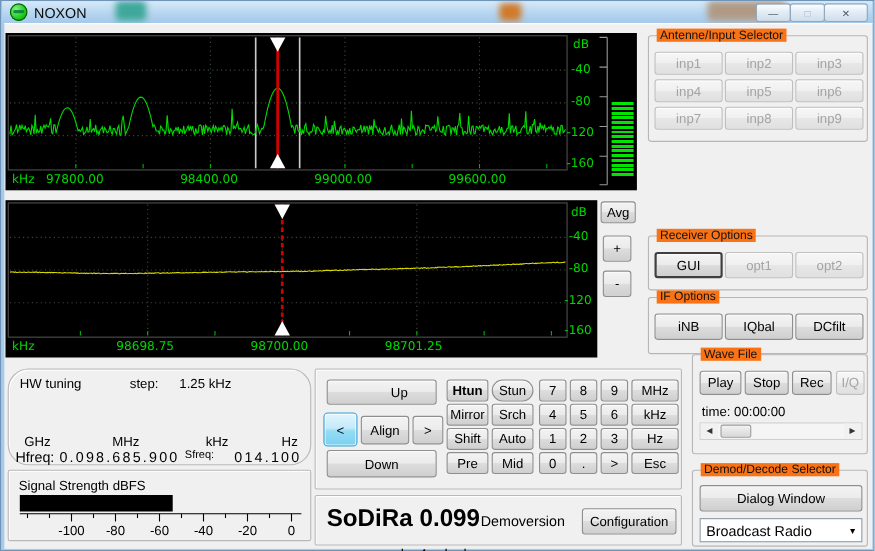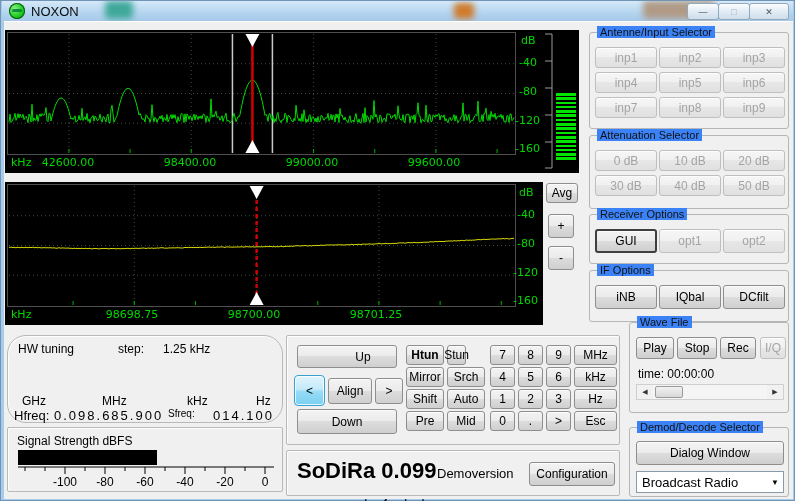--- a/index.html
+++ b/index.html
@@ -21,21 +21,21 @@
   
   .client{position:absolute;left:3px;top:20px;width:789px;height:477px;background:#f0f0f0;border-top:1px solid #fff;}
   
   .specbox{position:absolute;background:#000;}
   .plot{position:absolute;left:2px;top:2px;background:#000;border:1px solid #4f4f4f;display:block;}
   .gl{font-size:11px;color:#00d800;font-family:"DejaVu Sans",sans-serif;position:absolute;white-space:nowrap;}
   .xc{text-align:center;width:64px;}
   .meter-fill{position:absolute;background:repeating-linear-gradient(to top,#00e400 0 2.6px,#000 2.6px 4.3px);}
   
   .group{position:absolute;border:1px solid #b6b6b6;border-radius:3px;box-sizing:border-box;}
-  .gtitle{position:absolute;top:-7px;left:7px;background:#3b82f6;padding:0 3px;font-size:11px;color:#111;white-space:nowrap;}
+  .gtitle{position:absolute;top:-7px;left:7px;background:#f97316;padding:0 3px;font-size:11px;color:#111;white-space:nowrap;}
   
   .panel{position:absolute;border:1px solid #b9b9b9;border-radius:2px;box-shadow:inset 1px 1px 0 #fdfdfd;box-sizing:border-box;}
   
   .btn{position:absolute;box-sizing:border-box;display:flex;align-items:center;justify-content:center;
     background:linear-gradient(to bottom,#f3f3f3 0%,#ebebeb 49%,#dddddd 50%,#cfcfcf 100%);
     border:1px solid #8e8e8e;border-radius:3px;font-size:12px;color:#000;cursor:default;
     box-shadow:inset 0 1px 0 rgba(255,255,255,.75);}
   .btn.dis{color:#a4a4a4;border-color:#bfbfbf;
     background:linear-gradient(to bottom,#f6f6f6 0%,#f0f0f0 49%,#e7e7e7 50%,#e0e0e0 100%);}
   .btn.def{border:2px solid #3f3f3f;}
@@ -101,21 +101,21 @@
           <line x1="427.91562373839326" y1="116" x2="427.91562373839326" y2="120" stroke="#00b400"></line>
           <line x1="489.07832054905134" y1="116" x2="489.07832054905134" y2="120" stroke="#00b400"></line>
           <line x1="224.44771901493743" y1="1" x2="224.44771901493743" y2="120" stroke="#c9c9c9" stroke-width="1.5"></line>
           <line x1="264.4073475979007" y1="1" x2="264.4073475979007" y2="120" stroke="#c9c9c9" stroke-width="1.5"></line>
           <polyline points="1,89.2 2,81.1 3,89.5 4,88.3 5,86.0 6,84.6 7,80.3 8,87.3 9,85.1 10,80.6 11,85.0 12,81.0 13,83.7 14,84.5 15,81.3 16,86.7 17,84.7 18,83.3 19,85.6 20,89.7 21,81.0 22,83.0 23,89.0 24,71.3 25,88.3 26,84.9 27,87.2 28,86.9 29,81.7 30,88.5 31,83.3 32,80.9 33,83.5 34,80.5 35,81.9 36,82.4 37,80.3 38,74.6 39,87.7 40,88.7 41,80.3 42,80.5 43,88.0 44,83.7 45,79.9 46,76.5 47,73.5 48,71.0 49,68.9 50,67.2 51,66.0 52,65.3 53,65.0 54,65.1 55,65.7 56,66.7 57,68.2 58,70.1 59,72.5 60,75.3 61,78.6 62,82.3 63,86.0 64,84.9 65,86.5 66,85.0 67,82.8 68,89.2 69,88.0 70,86.9 71,82.4 72,87.0 73,86.8 74,75.3 75,87.5 76,85.0 77,83.9 78,86.8 79,80.4 80,88.3 81,86.1 82,89.8 83,85.0 84,84.1 85,82.4 86,88.1 87,83.1 88,84.3 89,87.2 90,87.5 91,85.8 92,81.1 93,86.7 94,89.1 95,83.8 96,83.9 97,86.8 98,88.9 99,83.3 100,81.1 101,89.7 102,89.8 103,76.3 104,72.3 105,80.8 106,89.2 107,86.9 108,84.7 109,82.6 110,77.9 111,73.6 112,69.8 113,66.4 114,63.5 115,61.0 116,59.0 117,57.4 118,56.2 119,55.5 120,55.3 121,55.5 122,56.1 123,57.2 124,58.8 125,60.7 126,63.2 127,66.0 128,69.3 129,73.1 130,77.3 131,82.0 132,80.5 133,82.5 134,86.1 135,86.1 136,86.2 137,89.0 138,81.7 139,82.7 140,85.5 141,85.1 142,89.3 143,85.5 144,71.7 145,84.2 146,88.8 147,84.2 148,85.6 149,89.5 150,86.1 151,85.7 152,83.1 153,85.8 154,82.4 155,88.8 156,84.6 157,85.5 158,87.6 159,81.5 160,88.9 161,86.1 162,84.0 163,81.6 164,85.9 165,81.5 166,85.0 167,81.7 168,86.8 169,89.7 170,83.6 171,88.0 172,87.7 173,81.0 174,80.5 175,81.6 176,89.6 177,80.9 178,88.7 179,80.8 180,82.5 181,86.4 182,82.8 183,84.1 184,87.7 185,84.0 186,81.2 187,87.1 188,81.8 189,83.7 190,86.5 191,83.3 192,85.3 193,82.8 194,85.8 195,81.4 196,81.2 197,83.2 198,89.4 199,82.9 200,84.9 201,88.7 202,85.9 203,65.9 204,84.3 205,81.9 206,83.8 207,80.9 208,78.2 209,84.4 210,83.7 211,84.0 212,87.3 213,85.3 214,82.7 215,88.6 216,85.1 217,83.1 218,80.2 219,88.3 220,87.1 221,88.7 222,89.1 223,89.6 224,88.0 225,83.5 226,80.4 227,84.0 228,88.7 229,86.2 230,83.6 231,84.0 232,81.6 233,76.3 234,71.4 235,66.9 236,63.0 237,59.4 238,56.3 239,53.7 240,51.5 241,49.7 242,48.4 243,47.6 244,47.2 245,47.2 246,47.7 247,48.6 248,50.0 249,51.8 250,54.0 251,56.8 252,59.9 253,63.5 254,67.6 255,72.1 256,77.0 257,82.4 258,81.3 259,83.2 260,88.4 261,81.0 262,80.6 263,85.9 264,86.8 265,82.7 266,89.7 267,85.6 268,88.5 269,81.6 270,79.5 271,86.7 272,87.5 273,89.6 274,86.8 275,87.3 276,85.9 277,80.2 278,81.7 279,89.5 280,82.5 281,82.7 282,84.3 283,86.4 284,88.1 285,89.1 286,85.3 287,87.6 288,72.3 289,80.9 290,85.4 291,87.9 292,85.3 293,88.5 294,80.7 295,88.5 296,76.8 297,83.7 298,89.6 299,86.2 300,88.9 301,82.8 302,81.6 303,89.1 304,84.9 305,83.6 306,85.1 307,88.7 308,85.0 309,89.2 310,83.5 311,88.8 312,88.7 313,82.5 314,82.8 315,85.2 316,87.3 317,85.2 318,84.8 319,85.1 320,80.4 321,87.4 322,86.0 323,81.3 324,87.1 325,82.2 326,82.4 327,89.1 328,80.9 329,85.1 330,81.2 331,89.6 332,75.5 333,82.6 334,81.9 335,84.8 336,87.1 337,84.0 338,87.3 339,88.0 340,89.7 341,85.6 342,82.7 343,89.5 344,88.6 345,87.0 346,89.2 347,83.8 348,80.5 349,86.9 350,89.4 351,85.9 352,89.8 353,89.9 354,84.9 355,80.4 356,89.5 357,74.7 358,89.1 359,82.6 360,83.9 361,87.1 362,89.4 363,82.1 364,83.6 365,86.3 366,67.6 367,84.1 368,81.4 369,84.2 370,89.5 371,88.9 372,81.9 373,83.4 374,89.4 375,87.1 376,85.1 377,85.8 378,88.7 379,80.8 380,81.4 381,80.9 382,81.8 383,85.3 384,85.2 385,82.4 386,83.4 387,81.2 388,86.6 389,85.3 390,72.8 391,82.0 392,86.2 393,86.9 394,87.2 395,81.6 396,89.0 397,89.7 398,81.8 399,81.6 400,80.9 401,81.8 402,89.7 403,83.2 404,83.3 405,86.4 406,81.8 407,89.8 408,81.5 409,80.5 410,69.8 411,82.6 412,83.0 413,89.8 414,86.8 415,86.6 416,88.6 417,87.8 418,72.2 419,86.2 420,89.4 421,81.9 422,81.5 423,88.8 424,88.3 425,82.0 426,82.4 427,84.3 428,81.9 429,83.4 430,81.3 431,80.7 432,87.0 433,82.4 434,83.1 435,84.5 436,81.8 437,87.9 438,85.5 439,88.0 440,89.8 441,85.5 442,84.3 443,87.5 444,86.9 445,84.8 446,81.6 447,88.0 448,82.5 449,86.5 450,89.6 451,87.7 452,86.6 453,83.8 454,83.4 455,69.9 456,88.2 457,81.7 458,81.5 459,87.5 460,84.6 461,81.4 462,89.7 463,87.9 464,87.4 465,87.5 466,84.3 467,82.7 468,81.4 469,82.8 470,68.1 471,87.9 472,88.8 473,87.2 474,81.7 475,88.7 476,80.3 477,80.3 478,75.2 479,86.3 480,87.6 481,81.6 482,87.5 483,78.4 484,83.7 485,81.6 486,84.4 487,80.3 488,86.4 489,83.6 490,83.8 491,82.5 492,84.1 493,81.4 494,85.5 495,82.4 496,88.8 497,88.7 498,89.1 499,82.5 500,83.3 501,89.5 502,81.1 503,80.9 504,87.7 505,86.5 506,84.5 " fill="none" stroke="#00dc00" stroke-width="1"></polyline>
           <line x1="244.42753330641906" y1="1" x2="244.42753330641906" y2="120" stroke="#d40000" stroke-width="2.5"></line>
           <polygon points="237.42753330641906,1 251.42753330641906,1 244.42753330641906,14" fill="#fff"></polygon>
           <polygon points="237.42753330641906,120 251.42753330641906,120 244.42753330641906,107" fill="#fff"></polygon>
         </svg>
       <span class="gl" style="left:6px;top:126px;">kHz</span>
-      <span class="gl xc" style="left:31px;top:126px;">42600.00</span>
+      <span class="gl xc" style="left:31px;top:126px;">97800.00</span>
       <span class="gl xc" style="left:153px;top:126px;">98400.00</span>
       <span class="gl xc" style="left:275px;top:126px;">99000.00</span>
       <span class="gl xc" style="left:397px;top:126px;">99600.00</span>
       <span class="gl" style="left:516px;top:4px;">dB</span>
       <span class="gl" style="left:514px;top:26px;">-40</span>
       <span class="gl" style="left:514px;top:55px;">-80</span>
       <span class="gl" style="left:510px;top:84px;">-120</span>
       <span class="gl" style="left:510px;top:112px;">-160</span>
       <svg class="abs" style="left:538px;top:2px;" width="11" height="138">
         <line x1="9" y1="2" x2="9" y2="136" stroke="#9a9a9a"></line>
@@ -195,41 +195,20 @@
           <span>inp7</span>
         </div>
       <div class="btn dis" style="left:69px;top:64px;width:62px;height:21px;">
           <span>inp8</span>
         </div>
       <div class="btn dis" style="left:133px;top:64px;width:62px;height:21px;">
           <span>inp9</span>
         </div>
     </div>
 
-    <div class="group" style="left:585px;top:113px;width:200px;height:74px;">
-      <span class="gtitle">Attenuation Selector</span>
-      <div class="btn dis" style="left:5px;top:14px;width:62px;height:21px;">
-          <span>0 dB</span>
-        </div>
-      <div class="btn dis" style="left:69px;top:14px;width:62px;height:21px;">
-          <span>10 dB</span>
-        </div>
-      <div class="btn dis" style="left:133px;top:14px;width:62px;height:21px;">
-          <span>20 dB</span>
-        </div>
-      <div class="btn dis" style="left:5px;top:39px;width:62px;height:21px;">
-          <span>30 dB</span>
-        </div>
-      <div class="btn dis" style="left:69px;top:39px;width:62px;height:21px;">
-          <span>40 dB</span>
-        </div>
-      <div class="btn dis" style="left:133px;top:39px;width:62px;height:21px;">
-          <span>50 dB</span>
-        </div>
-    </div>
 
     <div class="group" style="left:585px;top:192px;width:200px;height:50px;">
       <span class="gtitle">Receiver Options</span>
       <div class="btn def" style="left:5px;top:14px;width:62px;height:24px;">
           <span>GUI</span>
         </div>
       <div class="btn dis" style="left:69px;top:14px;width:62px;height:24px;">
           <span>opt1</span>
         </div>
       <div class="btn dis" style="left:133px;top:14px;width:62px;height:24px;">
@@ -337,21 +316,21 @@
       <div class="btn" style="left:88px;top:42px;width:28px;height:26px;">
           <span>&gt;</span>
         </div>
       <div class="btn" style="left:10px;top:73px;width:100px;height:25px;">
           <span>Down</span>
         </div>
 
       <div class="btn bold" style="left:119px;top:9px;width:38px;height:20px;">
           <span>Htun</span>
         </div>
-      <div class="btn" style="left:160px;top:9px;width:19px;height:20px;">
+      <div class="btn" style="left:160px;top:9px;width:38px;height:20px;border-radius:10px;">
           <span>Stun</span>
         </div>
       <div class="btn" style="left:119px;top:31px;width:38px;height:20px;">
           <span>Mirror</span>
         </div>
       <div class="btn" style="left:160px;top:31px;width:38px;height:20px;">
           <span>Srch</span>
         </div>
       <div class="btn" style="left:119px;top:53px;width:38px;height:20px;">
           <span>Shift</span>

